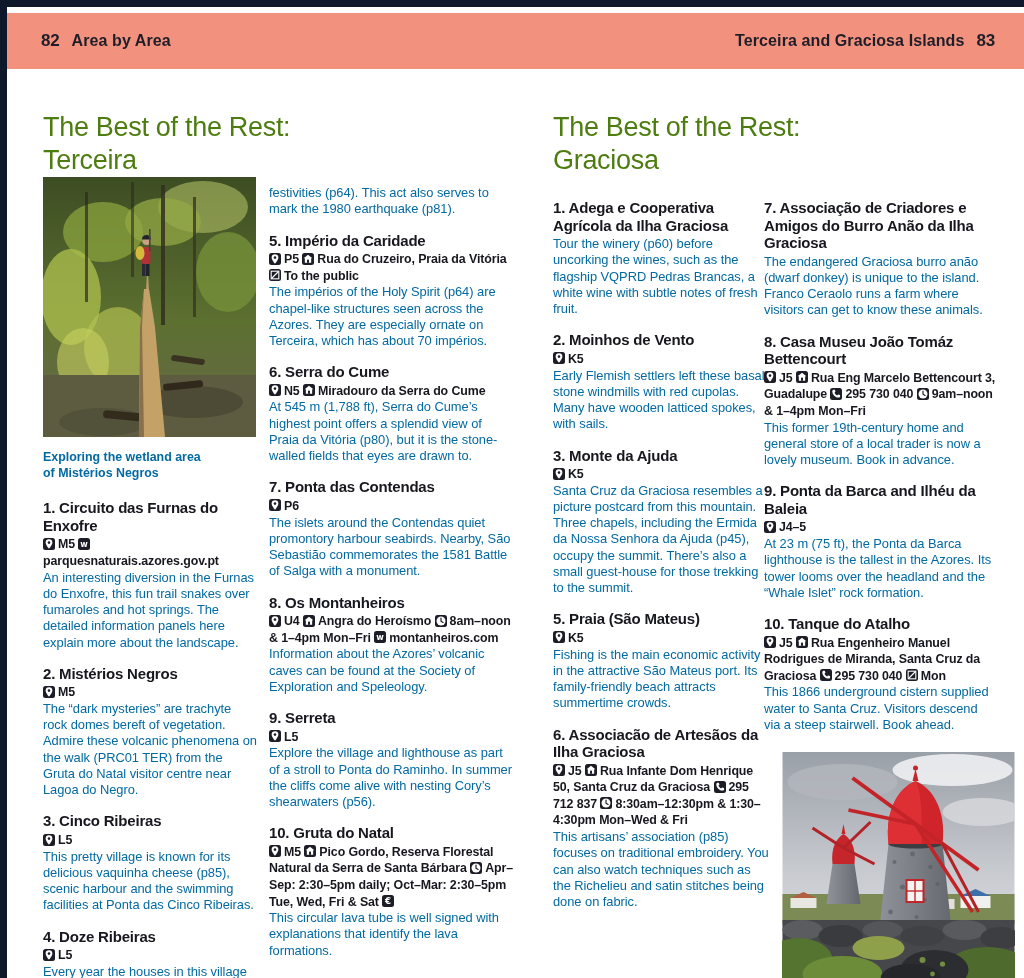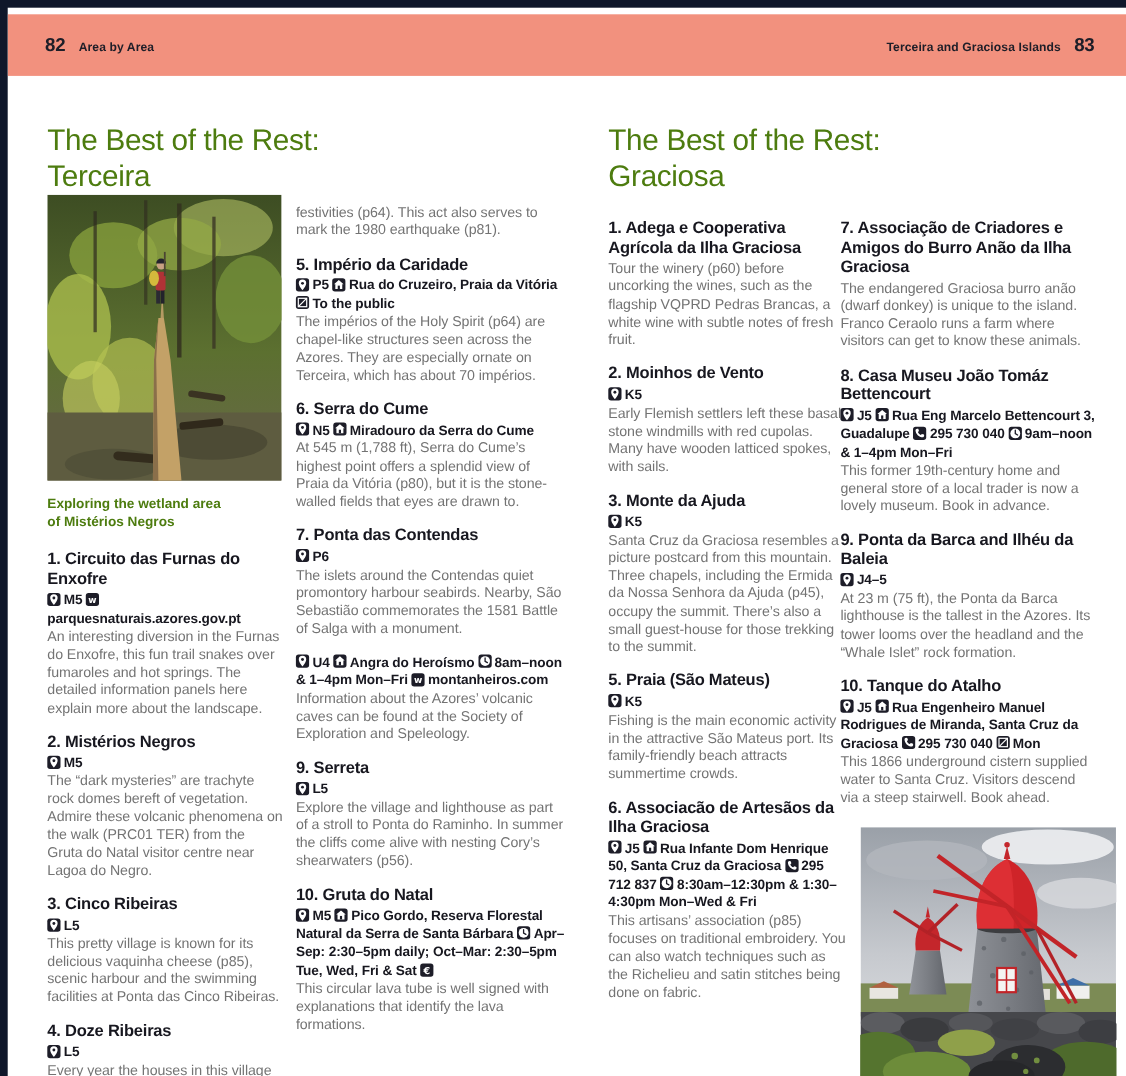--- a/index.html
+++ b/index.html
@@ -5,42 +5,42 @@
   html,body{margin:0;padding:0;background:#e8e8e8;}
   #page{
     position:relative;width:1022px;height:976px;margin:0 auto;
     background:#ffffff;border:7px solid #0f172a;overflow:hidden;
     font-family:"Liberation Sans","DejaVu Sans",sans-serif;color:#22222e;
   }
   
   #band{position:absolute;left:0;top:6px;width:100%;height:56px;display:flex;align-items:center;justify-content:space-between;padding:0 34px;box-sizing:border-box;}
   .band-group{display:flex;align-items:baseline;gap:12px;color:#1e1e28;}
   .page-num{font-weight:bold;font-size:17px;letter-spacing:-0.2px;}
-  .section-label{font-size:11px;font-weight:bold;letter-spacing:0.1px;text-align:right;}
+  .section-label{font-size:16px;font-weight:bold;letter-spacing:0.1px;text-align:right;}
   
   .page-title{position:absolute;top:104px;font-size:27px;line-height:1.22;color:#4d7c0f;letter-spacing:-0.3px;white-space:pre-line;}
   #title-left{left:36px;}
   #title-right{left:546px;}
   
   .col{position:absolute;box-sizing:border-box;}
   #l-col1{left:36px;top:170px;width:214px;}
   #l-col2{left:262px;top:178px;width:246px;}
   #r-col1{left:546px;top:178px;width:218px;}
   #r-col2{left:757px;top:178px;width:233px;}
   
   .photo{display:block;width:100%;}
   #photo-windmills{position:absolute;left:775px;top:745px;width:233px;height:230px;}
   #photo-windmills svg{display:block;width:100%;height:100%;}
   
-  .caption{font-weight:bold;font-size:12.4px;line-height:1.3;color:#4d7c0f;margin:8px 0 18px;white-space:pre-line;}
+  .caption{font-weight:bold;font-size:12.4px;line-height:1.3;color:#0369a1;margin:8px 0 18px;white-space:pre-line;}
   
   .entry{margin-top:14px;}
   .entry h3{margin:0 0 2px;font-size:15px;line-height:1.17;letter-spacing:-0.2px;color:#17171f;}
   .details{margin:0;font-size:12.4px;font-weight:bold;line-height:1.34;letter-spacing:-0.1px;color:#17171f;}
-  .body{margin:0;font-size:12.9px;line-height:1.26;letter-spacing:-0.05px;color:#737373;}
+  .body{margin:0;font-size:12.9px;line-height:1.26;letter-spacing:-0.05px;color:#0369a1;}
   .details .icon{display:inline-flex;width:12px;height:12px;background:#1d1d28;border-radius:2.5px;vertical-align:-1.5px;margin-right:3px;}
   .details .icon svg{width:100%;height:100%;}
   .runover{margin:0;}
 </style>
 </head>
 <body>
 
 <div id="page">
 
   <div id="band" style="background:#F2917E;">
@@ -190,20 +190,21 @@
         <h3><span>7.</span> <span>Ponta das Contendas</span></h3>
         <p class="details"><span class="icon">
             <svg viewBox="0 0 11 11">
               <path d="M5.5 1.1A3.1 3.1 0 0 0 2.4 4.2c0 2.3 3.1 5.7 3.1 5.7s3.1-3.4 3.1-5.7A3.1 3.1 0 0 0 5.5 1.1z" fill="#fff"></path>
               <circle cx="5.5" cy="4.2" r="1.2" fill="#1d1d28"></circle>
             </svg>
           </span><span>P6</span> </p>
         <p class="body">The islets around the Contendas quiet promontory harbour seabirds. Nearby, São Sebastião commemorates the 1581 Battle of Salga with a monument.</p>
       </article>
       <article class="entry">
+        <h3><span>8.</span> <span>Os Montanheiros</span></h3>
         <p class="details"><span class="icon">
             <svg viewBox="0 0 11 11">
               <path d="M5.5 1.1A3.1 3.1 0 0 0 2.4 4.2c0 2.3 3.1 5.7 3.1 5.7s3.1-3.4 3.1-5.7A3.1 3.1 0 0 0 5.5 1.1z" fill="#fff"></path>
               <circle cx="5.5" cy="4.2" r="1.2" fill="#1d1d28"></circle>
             </svg>
           </span><span>U4</span> <span class="icon">
             <svg viewBox="0 0 11 11">
               <path d="M5.5 1.5 1.5 4.9h1.1v4.1h5.8V4.9h1.1z" fill="#fff"></path>
               <rect x="4.6" y="6.1" width="1.8" height="2.9" fill="#1d1d28"></rect>
             </svg>

